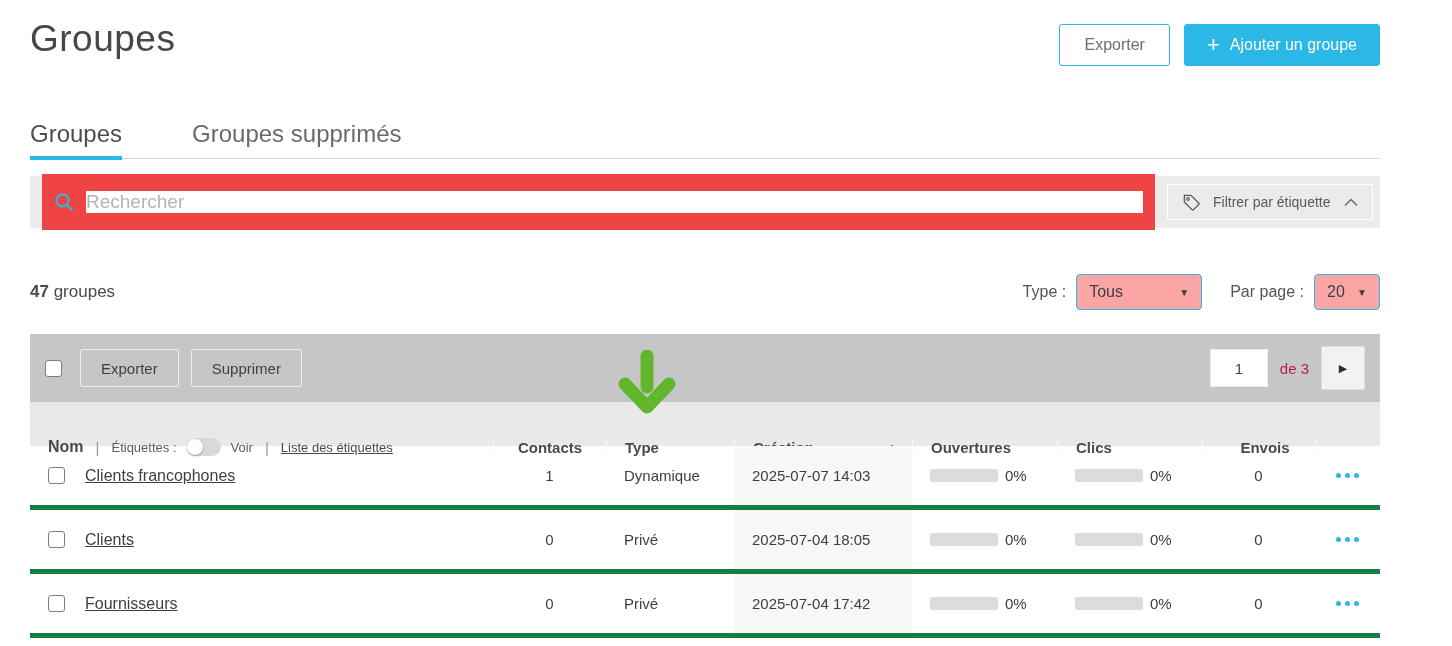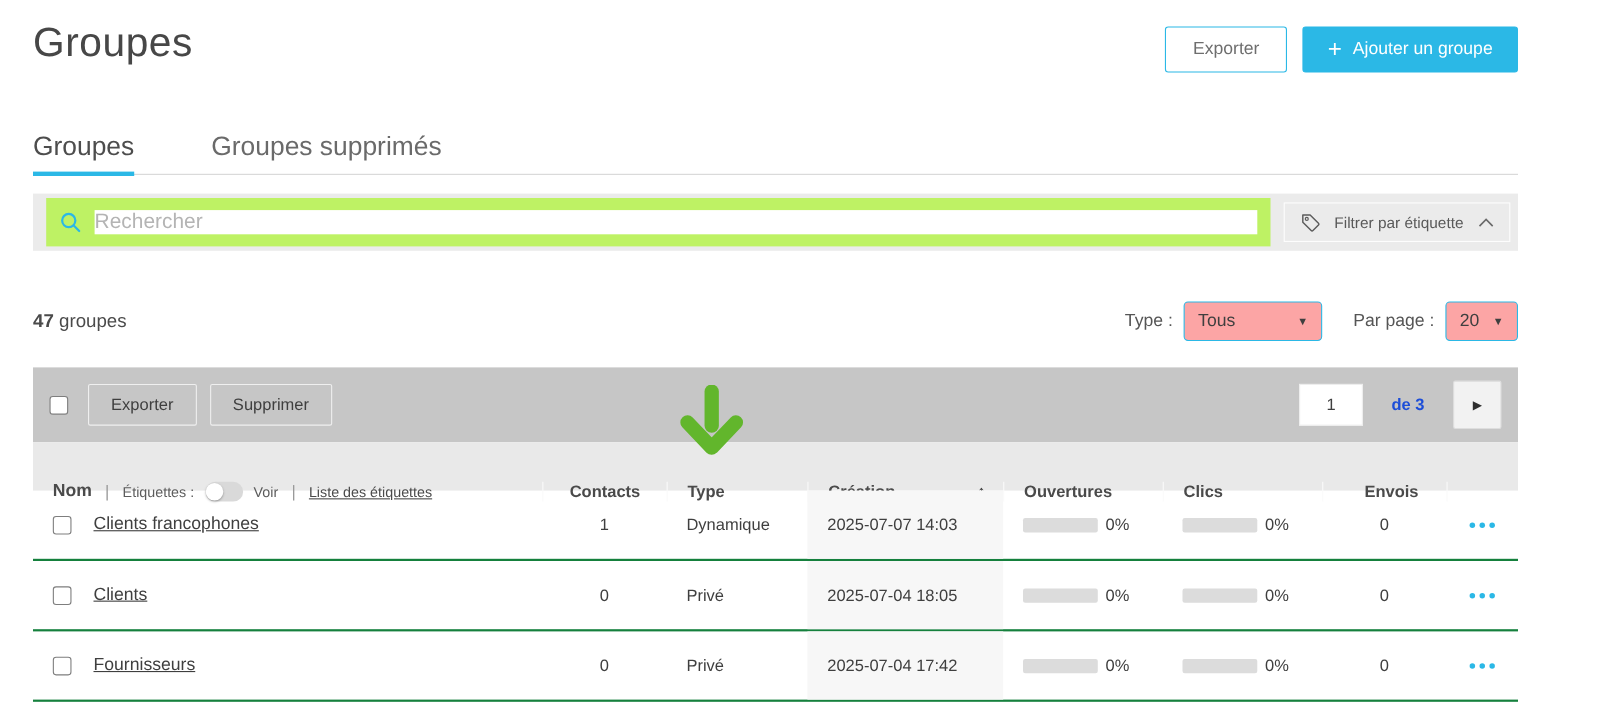--- a/index.html
+++ b/index.html
@@ -15,21 +15,21 @@
   .btn-primary .plus { font-size:22px; font-weight:400; line-height:1; }
 
   
   .tabs { display:flex; gap:70px; margin-top:54px; border-bottom:1px solid #d6d6d6; }
   .tab { font-size:24px; color:#6a6a6a; padding-bottom:10px; cursor:pointer; position:relative; }
   .tab.active { color:#4d4d4d; }
   .tab.active::after { content:""; position:absolute; left:0; right:0; bottom:-2px; height:4px; background:#2bb8e6; }
 
   
   .search-strip { margin-top:17px; height:52px; background:#ebebeb; display:flex; align-items:center; padding:0 7px 0 12px; gap:12px; }
-  .search-box { flex:1; height:44px; background:#bef264; display:flex; align-items:center; padding:0 12px; gap:12px; }
+  .search-box { flex:1; height:56px; background:#ef4444; display:flex; align-items:center; padding:0 12px; gap:12px; }
   .search-box input { border:none; outline:none; flex:1; font-size:19px; color:#555; font-family:inherit; }
   .search-box input::placeholder { color:#b4b4b4; }
   .filter-box { width:206px; height:36px; border:1px solid #fdfdfd; display:flex; align-items:center; padding:0 14px; gap:12px; color:#595959; font-size:14px; cursor:pointer; }
   .filter-box .flabel { flex:1; }
 
   
   .summary-row { margin-top:46px; height:36px; display:flex; justify-content:space-between; align-items:center; }
   .count { font-size:17px; color:#4a4a4a; }
   .count b { font-weight:700; }
   .controls { display:flex; align-items:center; gap:10px; font-size:16px; color:#555;text-align:right; }
@@ -39,39 +39,39 @@
   .select.pp { width:66px; }
 
   
   .toolbar { margin-top:24px; height:68px; background:#c6c6c6; display:flex; align-items:center; padding:0 15px; }
   .checkbox { width:17px; height:17px; background:#fff; border:1px solid #7e7e7e; border-radius:3px; cursor:pointer; }
   .btn-toolbar { height:38px; padding:0 20px; background:transparent; border:1px solid #efefef; border-radius:2px; color:#3f3f3f; font-size:15px; cursor:pointer; font-family:inherit; }
   .btn-toolbar.first { margin-left:18px; }
   .btn-toolbar + .btn-toolbar { margin-left:12px; }
   .toolbar .spacer { flex:1; }
   .page-input { width:58px; height:38px; border:1px solid #ededed; background:#fff; text-align:center; font-size:15px; color:#3f3f3f; font-family:inherit; outline:none; }
-  .page-of { font-size:15px; font-weight:700; color:#1d4ed8; margin:0 26px; }
+  .page-of { font-size:15px; font-weight:400; color:#be185d; margin:0 12px; }
   .btn-next { width:44px; height:44px; background:#f2f2f2; border:1px solid #dedede; border-radius:2px; cursor:pointer; font-size:11px; color:#2e2e2e; }
 
   
   .grid { display:grid; grid-template-columns:463px 113px 128px 178px 145px 145px 113px 1fr; }
   .thead { background:#e9e9e9; height:44px; font-weight:700; color:#4a4a4a; font-size:15px; }
   .thead > div { display:flex; align-items:center; padding-left:18px; border-left:1px solid #fafafa;margin-top:36px; }
   .thead > div:first-child { border-left:none; }
   .th-name { gap:10px; font-weight:400; }
   .th-name .nom { font-weight:700; font-size:16px; }
   .th-name .sep { color:#9a9a9a; font-weight:400; margin:0 2px; }
   .th-name .mini { font-size:13px; color:#5c5c5c; }
   .th-name .link-mini { font-size:13px; color:#4a4a4a; text-decoration:underline; cursor:pointer; }
   .toggle { width:34px; height:18px; background:#d9d9d9; border-radius:9px; position:relative; cursor:pointer; }
   .toggle .knob { position:absolute; left:0; top:1px; width:16px; height:16px; background:#fff; border-radius:50%; box-shadow:0 1px 2px rgba(0,0,0,.35); }
   .th-creation { justify-content:space-between; padding-right:16px; }
   .sort-arrow { font-size:15px; color:#3f3f3f; font-weight:400; }
 
-  .trow { height:64px; border-bottom:2px solid #15803d; font-size:15px; color:#3f3f3f; }
+  .trow { height:64px; border-bottom:5px solid #15803d; font-size:15px; color:#3f3f3f; }
   .trow > div { display:flex; align-items:center; padding-left:18px; }
   .cell-name { gap:20px; }
   .cell-name .group-link { font-size:16px; color:#3f3f3f; text-decoration:underline; cursor:pointer; }
   .cell-contacts { justify-content:center; padding-left:0 !important; }
   .cell-creation { background:#f7f7f7; }
   .cell-stat { gap:7px; }
   .bar { width:68px; height:13px; background:#dcdcdc; border-radius:2px; }
   .cell-envois { justify-content:center; padding-left:0 !important; }
   .cell-actions { justify-content:center; padding-left:0 !important; gap:4px; cursor:pointer; }
   .dot { width:5px; height:5px; border-radius:50%; background:#2bb8e6; }

